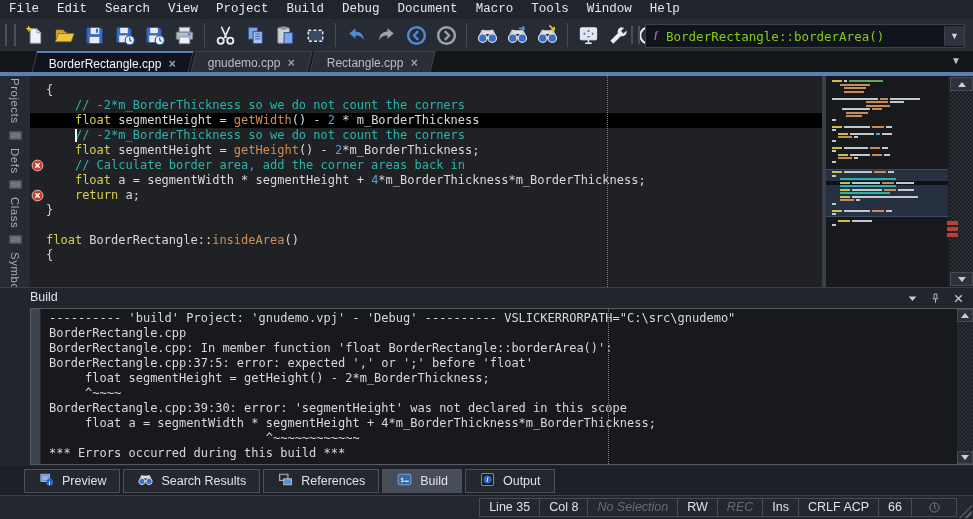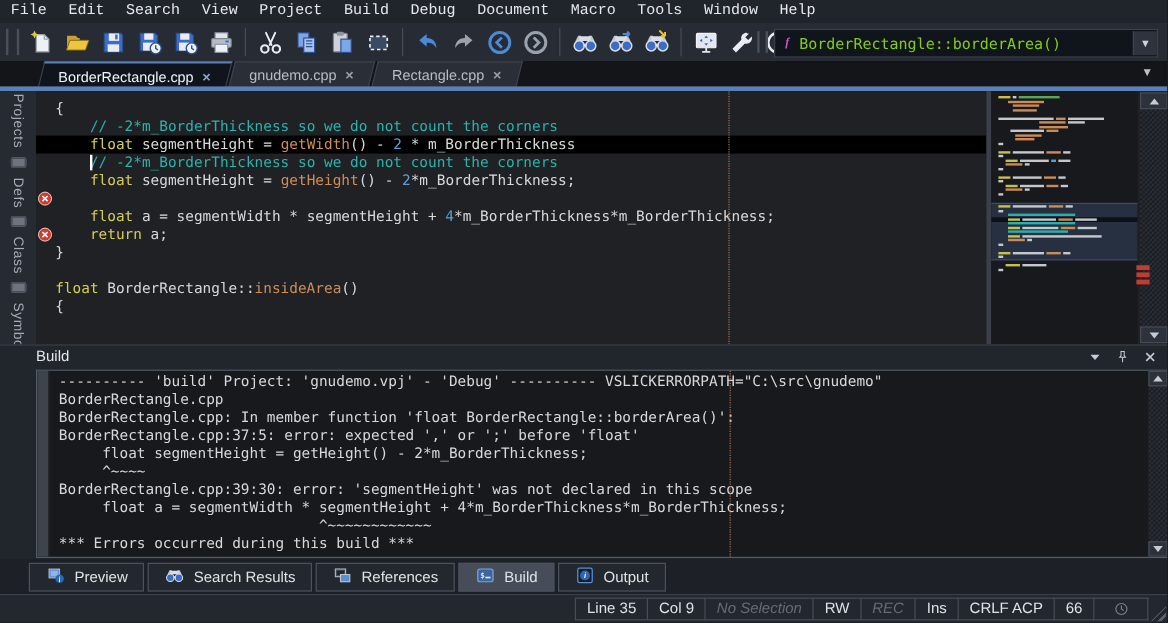--- a/index.html
+++ b/index.html
@@ -344,21 +344,21 @@
         </div>
       </div>
 
     <div id="editor" class="mono">
       <div id="code-lines">
           <div class="code-line"><span class="tok-p">{</span></div>
           <div class="code-line"><span class="tok-p">    </span><span class="tok-c">// -2*m_BorderThickness so we do not count the corners</span></div>
           <div class="code-line current"><span class="tok-p">    </span><span class="tok-k">float</span><span class="tok-p"> segmentHeight = </span><span class="tok-f">getWidth</span><span class="tok-p">() - </span><span class="tok-n">2</span><span class="tok-p"> * m_BorderThickness</span></div>
           <div class="code-line"><span class="tok-p">    </span><span class="tok-c">// -2*m_BorderThickness so we do not count the corners</span></div>
           <div class="code-line"><span class="tok-p">    </span><span class="tok-k">float</span><span class="tok-p"> segmentHeight = </span><span class="tok-f">getHeight</span><span class="tok-p">() - </span><span class="tok-n">2</span><span class="tok-p">*m_BorderThickness;</span></div>
-          <div class="code-line"><span class="tok-p">    </span></div>
+          <div class="code-line"><span class="tok-p">    </span><span class="tok-c">// Calculate border area, add the corner areas back in</span></div>
           <div class="code-line"><span class="tok-p">    </span><span class="tok-k">float</span><span class="tok-p"> a = segmentWidth * segmentHeight + </span><span class="tok-n">4</span><span class="tok-p">*m_BorderThickness*m_BorderThickness;</span></div>
           <div class="code-line"><span class="tok-p">    </span><span class="tok-k">return</span><span class="tok-p"> a;</span></div>
           <div class="code-line"><span class="tok-p">}</span></div>
           <div class="code-line"></div>
           <div class="code-line"><span class="tok-k">float</span><span class="tok-p"> BorderRectangle::</span><span class="tok-f">insideArea</span><span class="tok-p">()</span></div>
           <div class="code-line"><span class="tok-p">{</span></div>
         </div>
       <div class="margin-line"></div>
       <div id="caret" style="left: 44.88px; top: 53px;"></div>
     <div class="gutter-error" style="top: 83px;">
@@ -611,21 +611,21 @@
               <text x="12" y="15.6" text-anchor="middle" font-size="9" font-weight="bold" font-style="italic" fill="#fff">i</text>
             </svg></span>
           <span>Output</span>
         </div>
       </div>
   </div>
 
   <div id="statusbar">
     <div id="status-cells">
         <span class="scell">Line 35</span>
-        <span class="scell">Col 9</span>
+        <span class="scell">Col 8</span>
         <span class="scell dim">No Selection</span>
         <span class="scell">RW</span>
         <span class="scell dim">REC</span>
         <span class="scell">Ins</span>
         <span class="scell">CRLF ACP</span>
         <span class="scell">66</span>
         <span class="scell" style="width: 26px; text-align: center;"><svg xmlns="http://www.w3.org/2000/svg" viewBox="0 0 24 24">
             <circle cx="12" cy="12" r="8.5" fill="none" stroke="#7b828c" stroke-width="1.8"></circle>
             <path d="M12 6.5V12l3.5 2.5" fill="none" stroke="#7b828c" stroke-width="1.8"></path>
           </svg></span>

